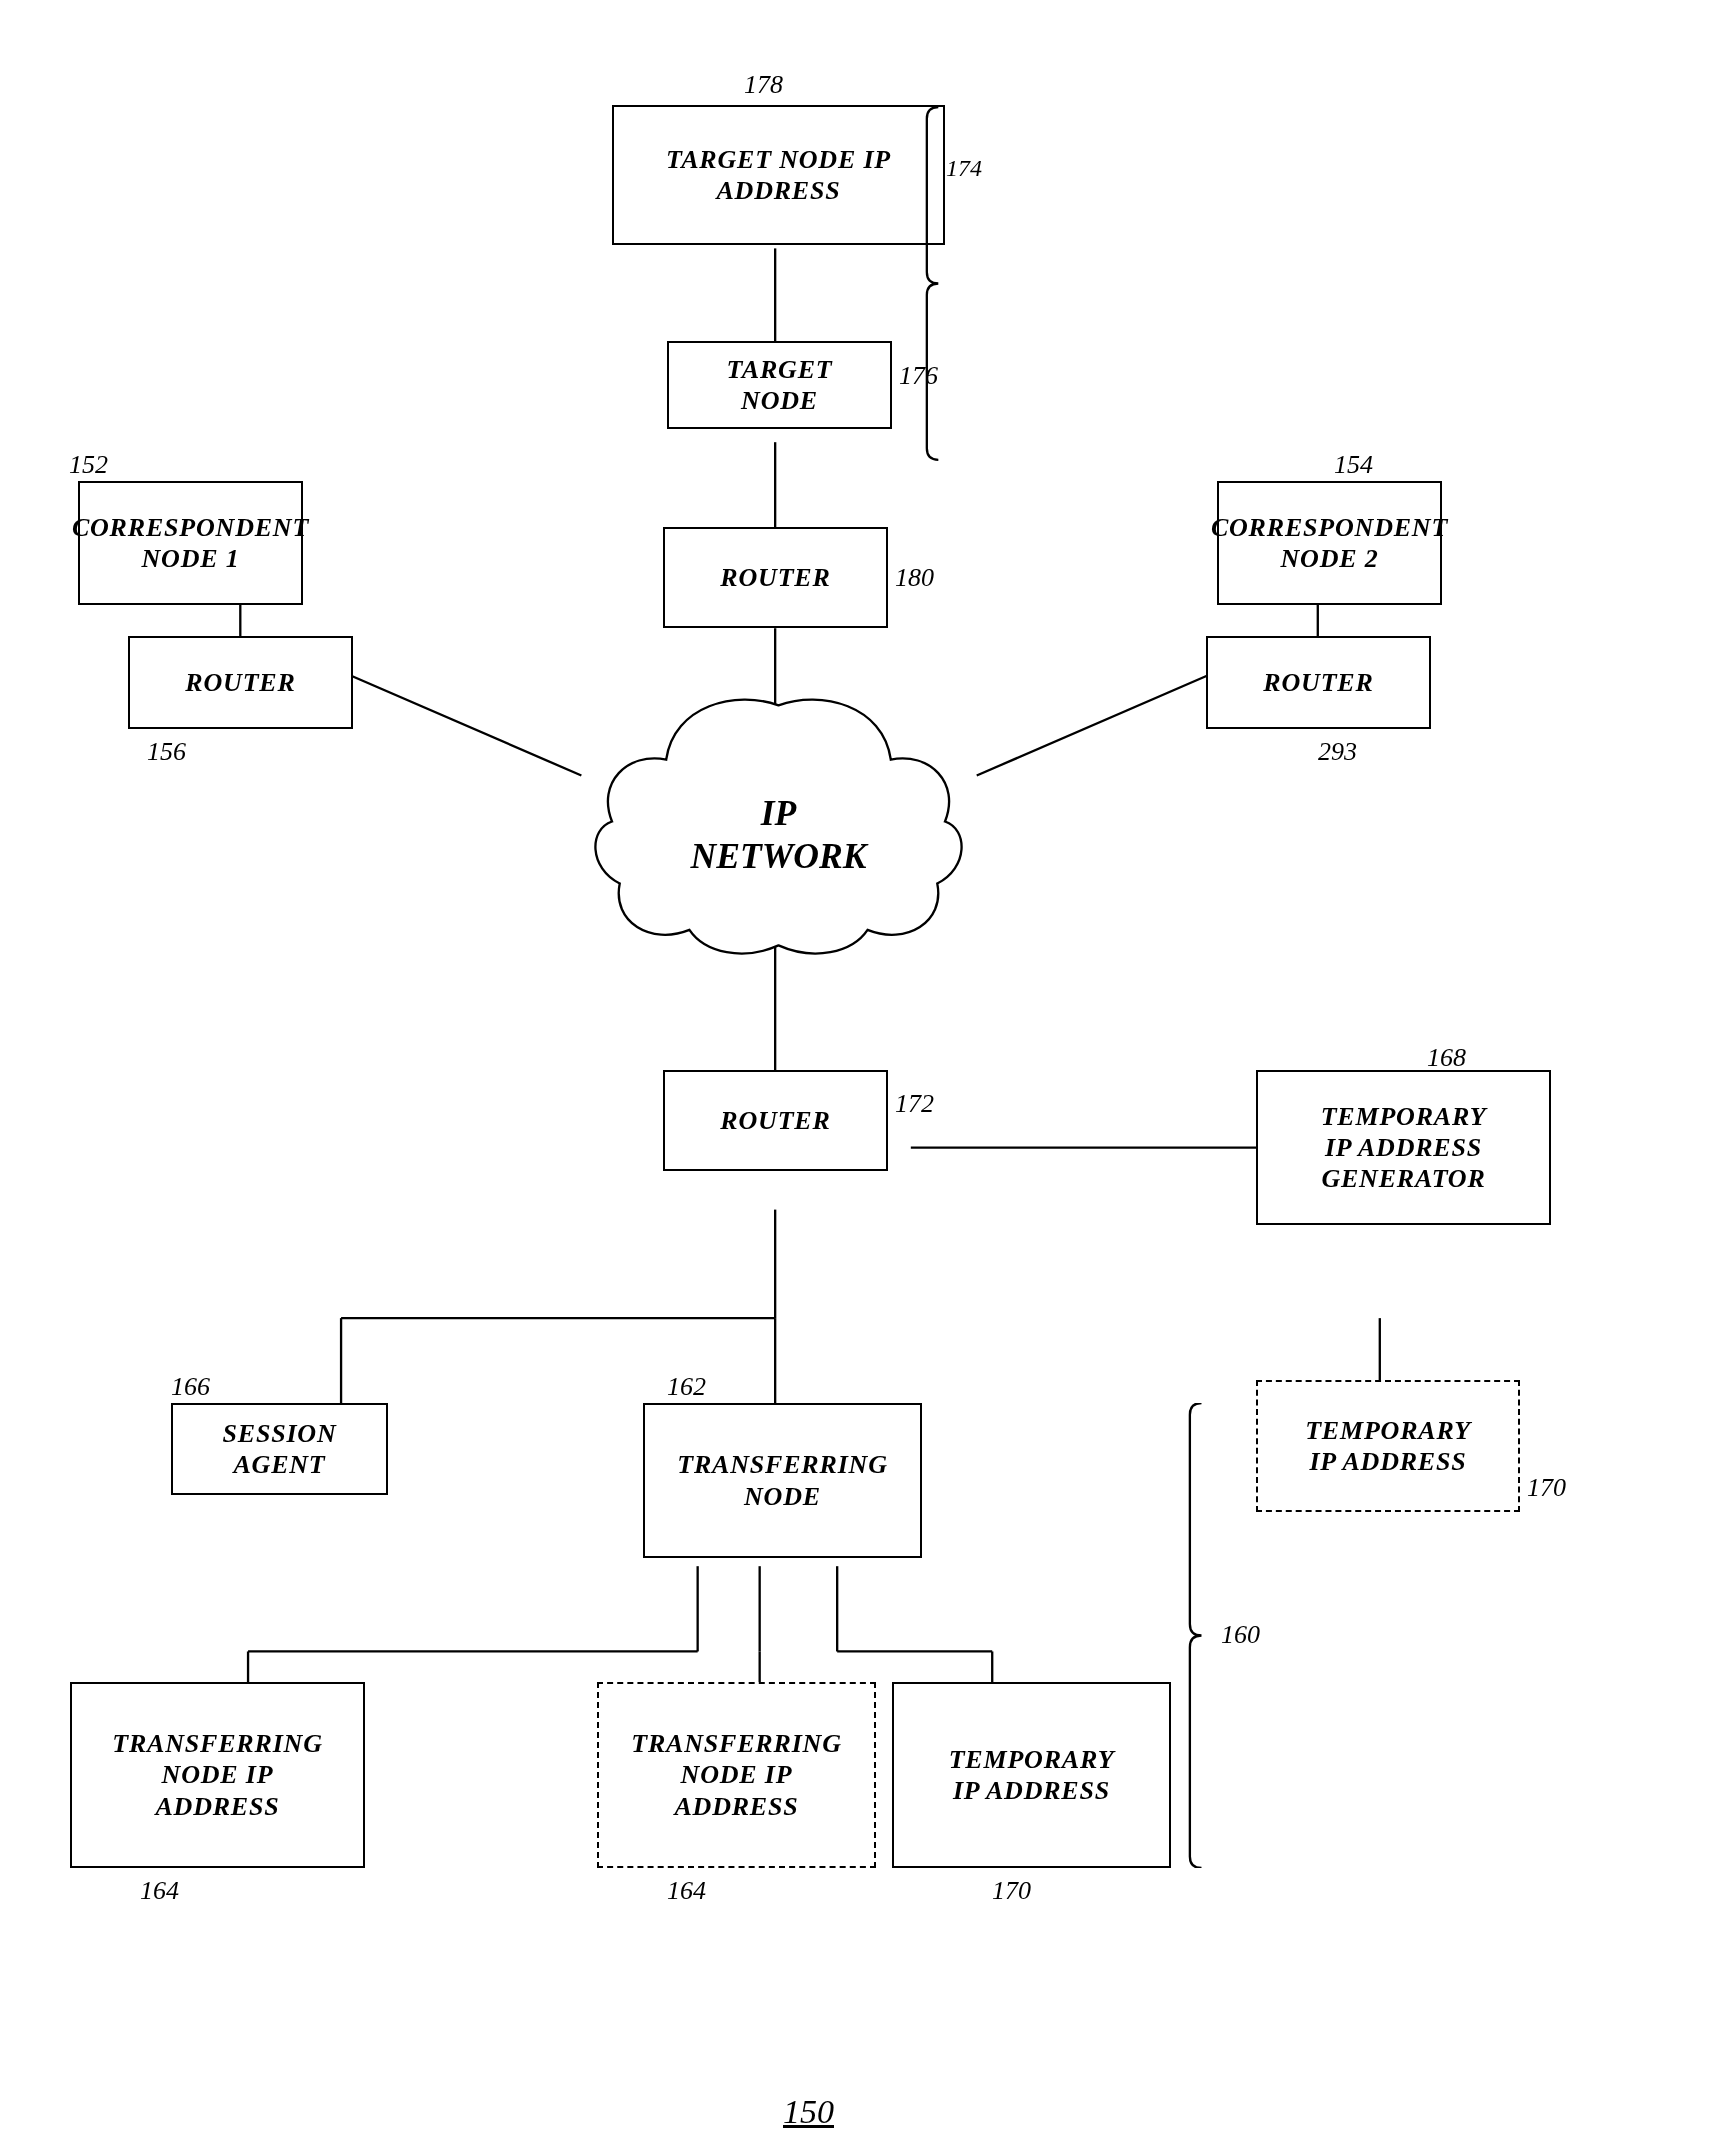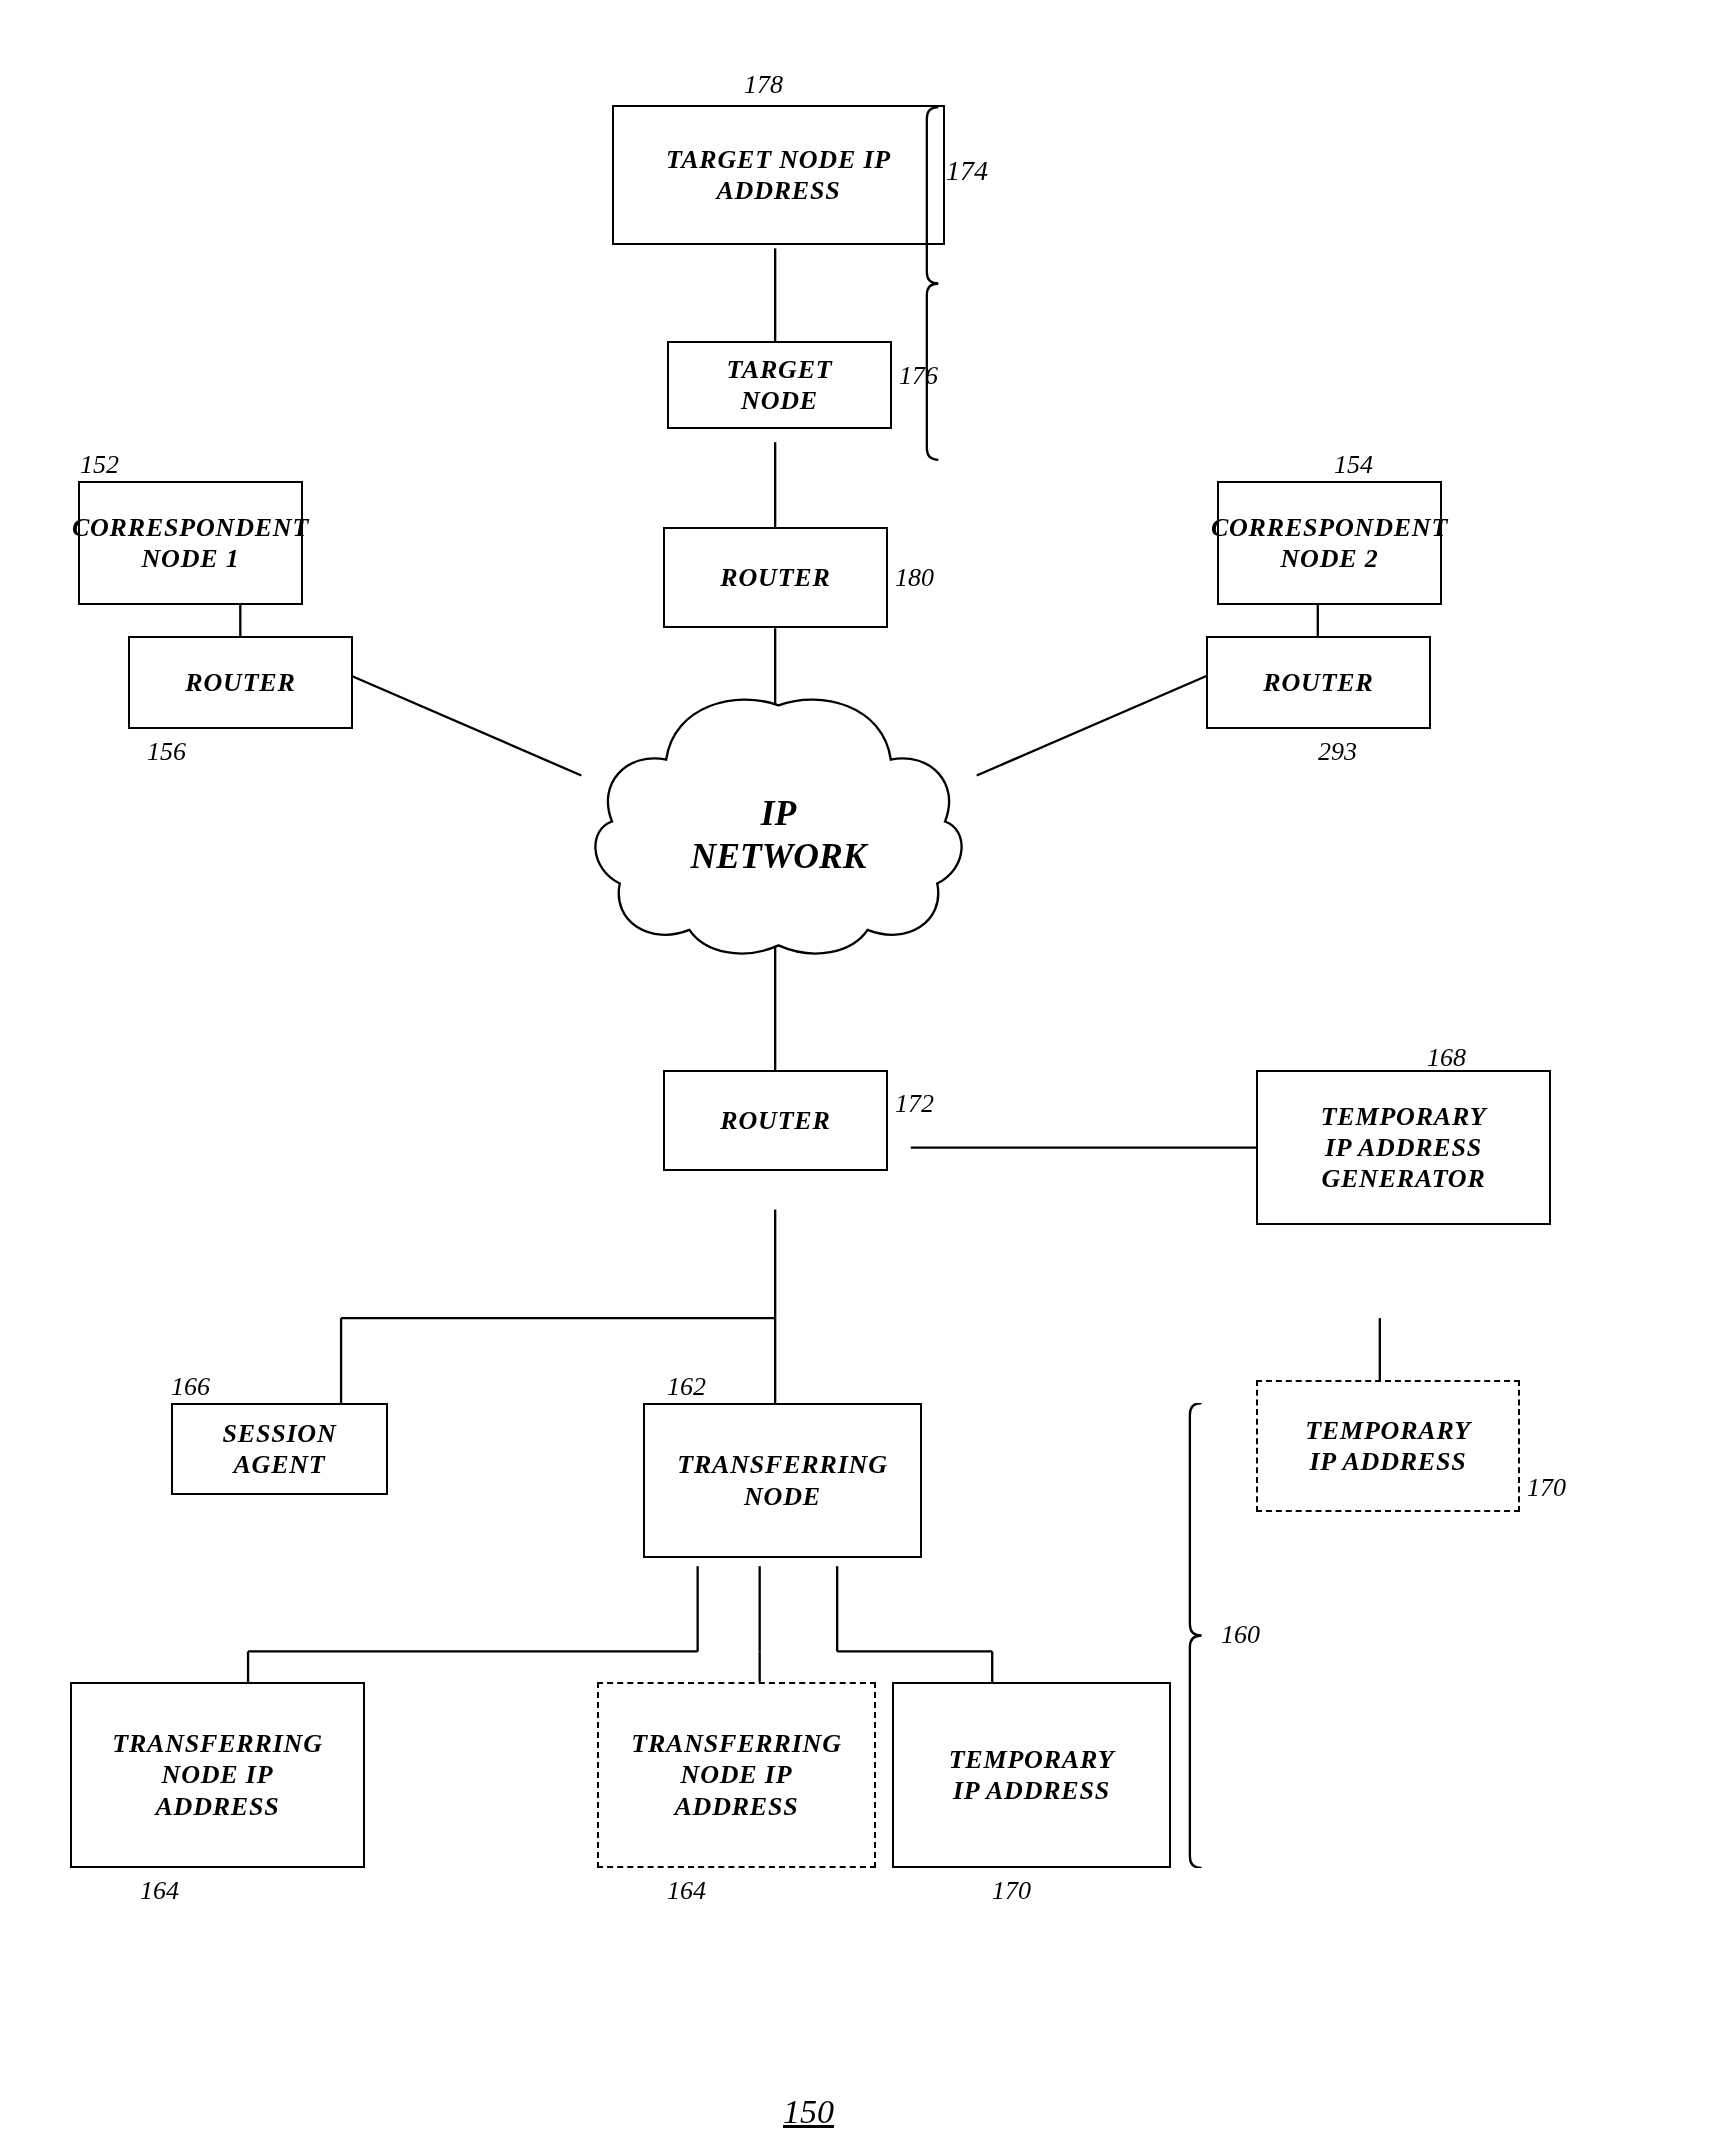--- a/index.html
+++ b/index.html
@@ -122,29 +122,29 @@
   </div>
 
   <div class="label" style="left:744px; top:70px; font-style:italic;">178</div>
 
   <div class="box" style="left:667px; top:341px; width:225px; height:88px;">
     <span>TARGET<br>NODE</span>
   </div>
 
   <div class="label" style="left:899px; top:361px; font-style:italic;">176</div>
 
-  <div class="label" style="left:946px; top:155px; font-size:28px; font-style:italic;">174</div>
+  <div class="label" style="left:946px; top:155px; font-size:24px; font-style:italic;">174</div>
   <svg style="position:absolute; left:923px; top:105px; width:23px; height:357px;" viewBox="0 0 30 460" width="23" height="357">
     <path d="M 20 0 Q 5 0 5 15 L 5 215 Q 5 230 20 230 Q 5 230 5 245 L 5 445 Q 5 460 20 460" fill="none" stroke="#000" stroke-width="3"></path>
   </svg>
 
   <div class="box" style="left:78px; top:481px; width:225px; height:124px;">
     <span>CORRESPONDENT<br>NODE 1</span>
   </div>
-  <div class="label" style="left:80px; top:450px; font-style:italic;">152</div>
+  <div class="label" style="left:69px; top:450px; font-style:italic;">152</div>
 
   <div class="box" style="left:1217px; top:481px; width:225px; height:124px;">
     <span>CORRESPONDENT<br>NODE 2</span>
   </div>
   <div class="label" style="left:1334px; top:450px; font-style:italic;">154</div>
 
   <div class="box" style="left:663px; top:527px; width:225px; height:101px;">
     <span>ROUTER</span>
   </div>
   <div class="label" style="left:895px; top:563px; font-style:italic;">180</div>

